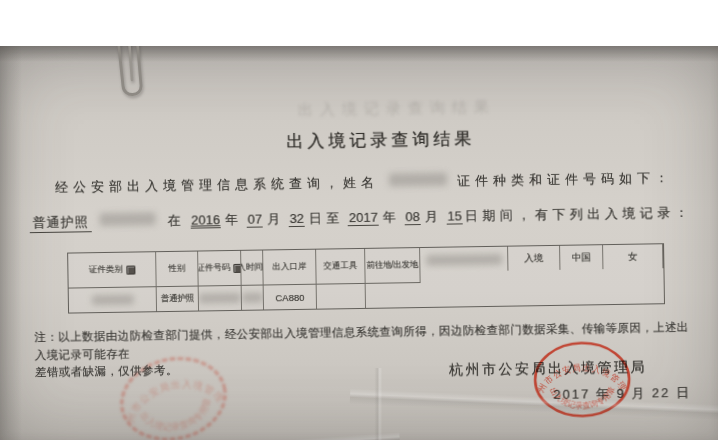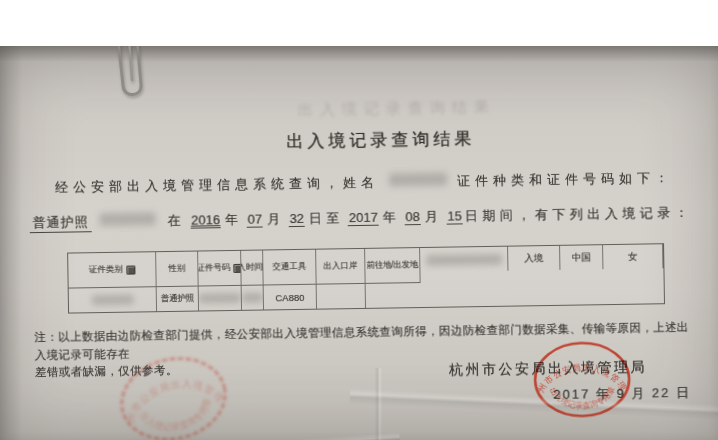--- a/index.html
+++ b/index.html
@@ -100,24 +100,24 @@
         </div>
       <div class="th">
           <span>证件号码</span>
           <span class="hicon"></span>
         </div>
       <div class="th">
           <span>出入时间</span>
           <span class="hicon"></span>
         </div>
       <div class="th">
-          <span>交通工具</span>
+          <span>出入口岸</span>
         </div>
       <div class="th">
-          <span>出入口岸</span>
+          <span>交通工具</span>
         </div>
       <div class="th small">
           <span>前往地/出发地</span>
         </div>
 
       <div class="td">
           <span class="redact" style="width:76px;height:11px;"></span>
         </div>
       <div class="td">入境</div>
       <div class="td">中国</div>

